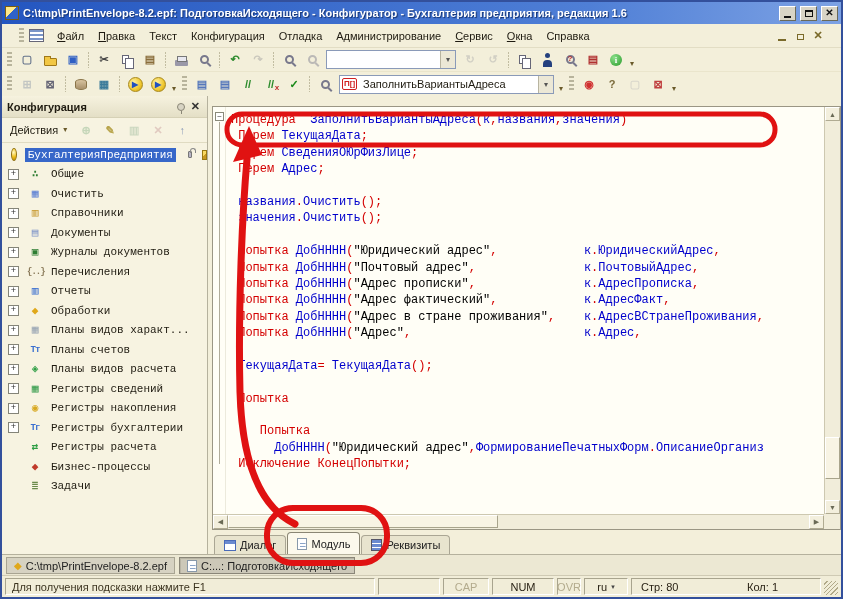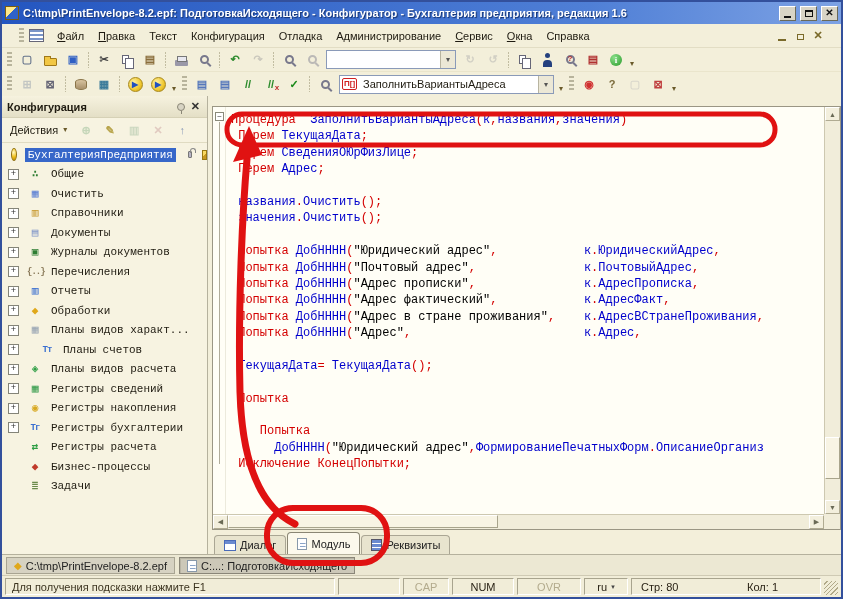--- a/index.html
+++ b/index.html
@@ -398,21 +398,21 @@
             <span class="ticon" style="color: rgb(224, 168, 26);">◆</span>
             <span class="tlabel">Обработки</span>
           </div>
           <div class="trow">
             <span class="expbox">+</span>
             <span class="ticon" style="color: rgb(154, 166, 180);">▦</span>
             <span class="tlabel">Планы видов характ...</span>
           </div>
           <div class="trow">
             <span class="expbox">+</span>
-            <span class="ticon small" style="color: rgb(58, 111, 208); margin-left: 12px;">Тт</span>
+            <span class="ticon small" style="color: rgb(58, 111, 208);">Тт</span>
             <span class="tlabel">Планы счетов</span>
           </div>
           <div class="trow">
             <span class="expbox">+</span>
             <span class="ticon" style="color: rgb(46, 158, 68);">◈</span>
             <span class="tlabel">Планы видов расчета</span>
           </div>
           <div class="trow">
             <span class="expbox">+</span>
             <span class="ticon" style="color: rgb(58, 158, 79);">▦</span>
@@ -517,21 +517,21 @@
         <span class="icon-module"></span>
         <span>C:...: ПодготовкаИсходящего</span>
       </span>
     </div>
 
   <div class="statusbar">
     <span class="scell hint">Для получения подсказки нажмите F1</span>
     <span class="scell" style="width:62px;"></span>
     <span class="scell dim" style="width:46px;justify-content:center;">CAP</span>
     <span class="scell" style="width:62px;justify-content:center;">NUM</span>
-    <span class="scell dim" style="width:64px;justify-content:center;">OVR</span>
+    <span class="scell dim" style="width:24px;justify-content:center;">OVR</span>
     <span class="scell" style="width:44px;justify-content:center;">
         <span>ru</span>
         <span class="mini-caret">▾</span>
       </span>
     <span class="scell linecol">
       <span>Стр: 80</span>
       <span style="margin-right:36px;">Кол: 1</span>
     </span>
     <span class="resize-grip"></span>
   </div>

